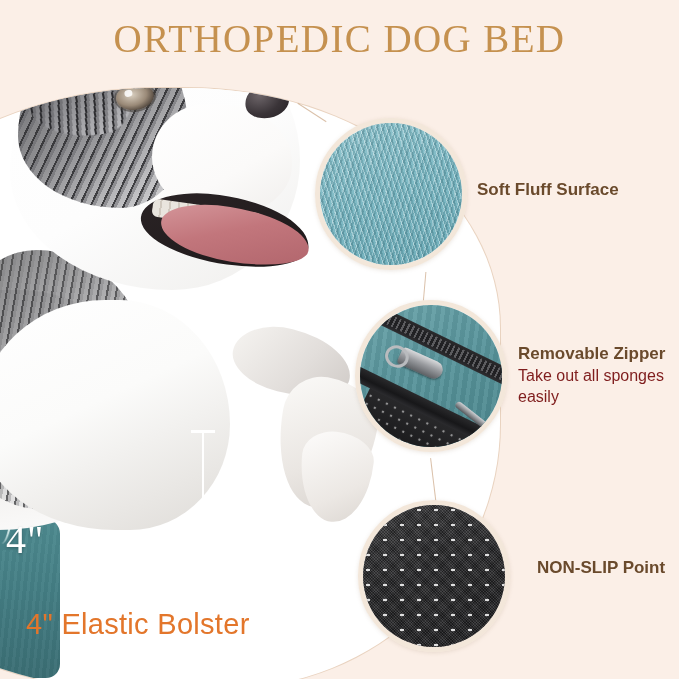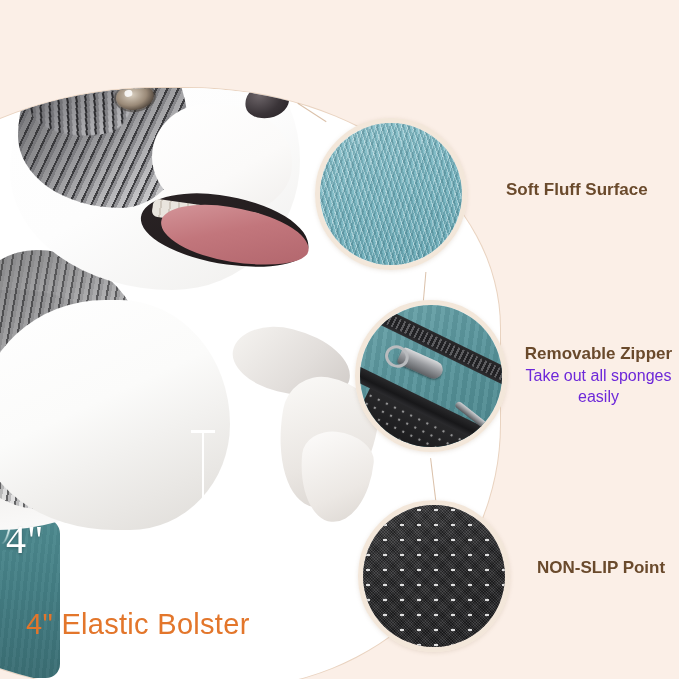--- a/index.html
+++ b/index.html
@@ -246,30 +246,31 @@
 
   
   .lead{position:absolute;background:#cdab8c;opacity:.75;}
   .lead-1{left:295px;top:112px;width:34px;height:1px;transform:rotate(33deg);}
   .lead-2{left:424px;top:272px;width:1px;height:32px;transform:rotate(5deg);}
   .lead-3{left:433px;top:458px;width:1px;height:48px;transform:rotate(-7deg);}
 
   
   .label{position:absolute;color:#6a4a2c;}
   .label .hd{font-size:17px;font-weight:bold;line-height:1.35;white-space:nowrap;}
-  .label .sub{font-size:16px;color:#6d28d9;line-height:1.3;}
-  .l-fluff{left:477px;top:179px;margin-left:29px;}
-  .l-zip{left:518px;top:343px;text-align:center;}
+  .label .sub{font-size:16px;color:#7f1d1d;line-height:1.3;}
+  .l-fluff{left:477px;top:179px;}
+  .l-zip{left:518px;top:343px;}
   .l-grip{left:537px;top:557px;}
 </style>
 </head>
 <body>
 
 <div class="poster">
 
+  <div class="title">ORTHOPEDIC DOG BED</div>
 
   <div class="photo-panel">
     <div class="photo-panel-inner">
 
       <div class="bed">
         <div class="bed-base"></div>
 
         <div class="bolster-right"></div>
 
         <div class="piping-right"></div>

